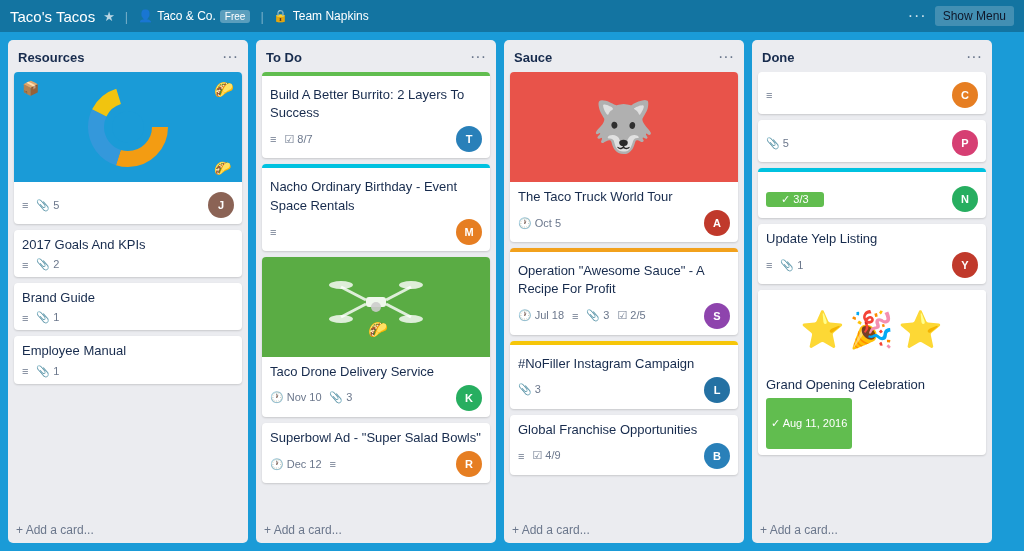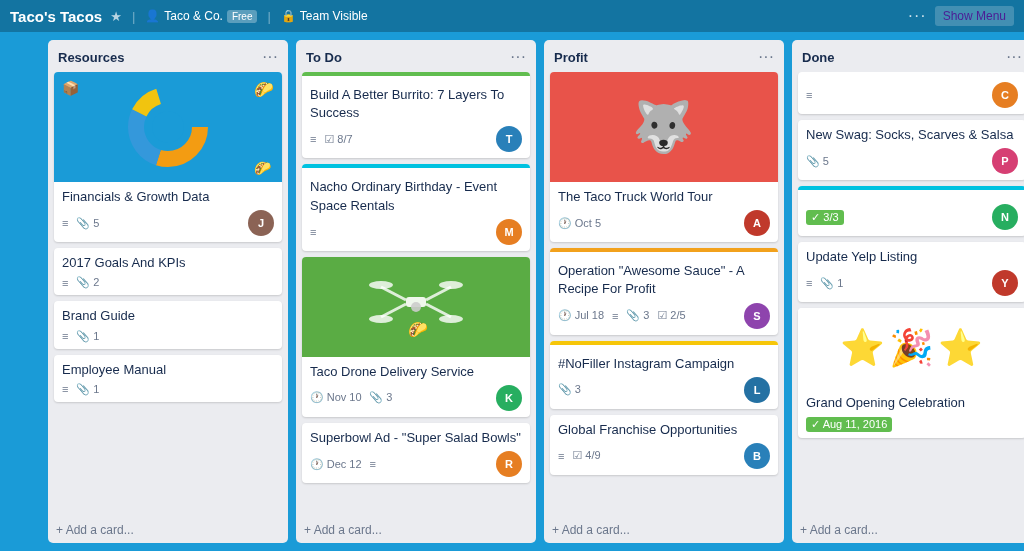--- a/index.html
+++ b/index.html
@@ -16,21 +16,21 @@
     .header {
       background: rgba(0,0,0,0.25);
       height: 32px;
       display: flex;
       align-items: center;
       padding: 0 10px;
       gap: 8px;
       color: white;
     }
     .header-title {
-      font-weight: bold;
+      font-weight: normal;
       font-size: 15px;
       color: white;
     }
     .header-star {
       color: rgba(255,255,255,0.7);
       font-size: 13px;
     }
     .header-divider {
       color: rgba(255,255,255,0.4);
       margin: 0 2px;
@@ -58,35 +58,34 @@
     }
     .header-spacer { flex: 1; }
     .header-dots {
       color: rgba(255,255,255,0.8);
       font-size: 16px;
       letter-spacing: 1px;
     }
     .show-menu-btn {
       background: rgba(255,255,255,0.2);
       border: none;
-      color: #4c1d95;
+      color: #0f172a;
       padding: 3px 8px;
       border-radius: 3px;
       cursor: pointer;
       font-size: 12px;
     }
 
     
     .board {
       display: flex;
       gap: 8px;
       padding: 8px;
       height: calc(551px - 32px);
       overflow-x: auto;
-      margin-left: 40px;
     }
 
     
     .list {
       background: #ebecf0;
       border-radius: 5px;
       width: 240px;
       flex-shrink: 0;
       display: flex;
       flex-direction: column;
@@ -179,31 +178,31 @@
     .avatar.green { background: #27ae60; }
     .avatar.red { background: #c0392b; }
     .avatar.purple { background: #8e44ad; }
     .avatar.blue { background: #2471a3; }
     .avatar.pink { background: #d63f73; }
 
     .badge-check {
       background: #61bd4f;
       color: white;
       border-radius: 3px;
-      padding: 1px 5px;
+      padding: 1px 15px;
       font-size: 11px;
       display: flex;
       align-items: center;
       gap: 2px;
     }
     .badge-date {
       background: #61bd4f;
       color: white;
       border-radius: 3px;
-      padding: 1px 5px;
+      padding: 19px 5px;
       font-size: 11px;
       display: flex;
       align-items: center;
       gap: 2px;
     }
 
     
     .resource-card-image {
       width: 100%;
       height: 110px;
@@ -261,21 +260,21 @@
   <span class="header-star">★</span>
   <span class="header-divider">|</span>
   <div class="header-org">
     <span>👤</span>
     <span>Taco &amp; Co.</span>
     <span class="badge-free">Free</span>
   </div>
   <span class="header-divider">|</span>
   <div class="header-team">
     <span>🔒</span>
-    <span>Team Visible</span>
+    <span>Team Napkins</span>
   </div>
   <div class="header-spacer"></div>
   <span class="header-dots">···</span>
   <button class="show-menu-btn">Show Menu</button>
 </div>
 
 <div class="board">
 
   <div class="list">
     <div class="list-header">
@@ -292,21 +291,20 @@
             <circle cx="45" cy="45" r="32" fill="none" stroke="#3498db" stroke-width="16" stroke-dasharray="55 141" stroke-dashoffset="-60"></circle>
             <circle cx="45" cy="45" r="32" fill="none" stroke="#f1c40f" stroke-width="16" stroke-dasharray="26 141" stroke-dashoffset="-115"></circle>
             <circle cx="45" cy="45" r="16" fill="#1a9bd7"></circle>
           </svg>
 
           <span style="position:absolute;top:8px;right:8px;font-size:16px;">🌮</span>
           <span style="position:absolute;top:8px;left:8px;font-size:14px;">📦</span>
           <span style="position:absolute;bottom:6px;right:10px;font-size:14px;">🌮</span>
         </div>
         <div class="card-content">
-          <div class="card-title">Financials &amp; Growth Data</div>
           <div class="card-meta">
             <span class="card-meta-item">≡</span>
             <span class="card-meta-item">📎 5</span>
             <div style="flex:1"></div>
             <div class="avatar brown">J</div>
           </div>
         </div>
       </div>
 
       <div class="card">
@@ -345,21 +343,21 @@
   <div class="list">
     <div class="list-header">
       <span>To Do</span>
       <button class="list-menu-btn">···</button>
     </div>
     <div class="list-cards">
 
       <div class="card">
         <div class="card-label-bar green"></div>
         <div class="card-content">
-          <div class="card-title">Build A Better Burrito: 7 Layers To Success</div>
+          <div class="card-title">Build A Better Burrito: 2 Layers To Success</div>
           <div class="card-meta">
             <span class="card-meta-item">≡</span>
             <span class="card-meta-item">☑ 8/7</span>
             <div style="flex:1"></div>
             <div class="avatar teal">T</div>
           </div>
         </div>
       </div>
 
       <div class="card">
@@ -417,21 +415,21 @@
             <div class="avatar orange">R</div>
           </div>
         </div>
       </div>
     </div>
     <div class="list-footer">+ Add a card...</div>
   </div>
 
   <div class="list">
     <div class="list-header">
-      <span>Profit</span>
+      <span>Sauce</span>
       <button class="list-menu-btn">···</button>
     </div>
     <div class="list-cards">
 
       <div class="card">
         <div class="wolf-card-img">
           🐺
         </div>
         <div class="card-content">
           <div class="card-title">The Taco Truck World Tour</div>
@@ -497,21 +495,20 @@
           <div class="card-meta">
             <span class="card-meta-item">≡</span>
             <div style="flex:1"></div>
             <div class="avatar orange">C</div>
           </div>
         </div>
       </div>
 
       <div class="card">
         <div class="card-content">
-          <div class="card-title">New Swag: Socks, Scarves &amp; Salsa</div>
           <div class="card-meta">
             <span class="card-meta-item">📎 5</span>
             <div style="flex:1"></div>
             <div class="avatar pink">P</div>
           </div>
         </div>
       </div>
 
       <div class="card">
         <div class="card-label-bar cyan"></div>

